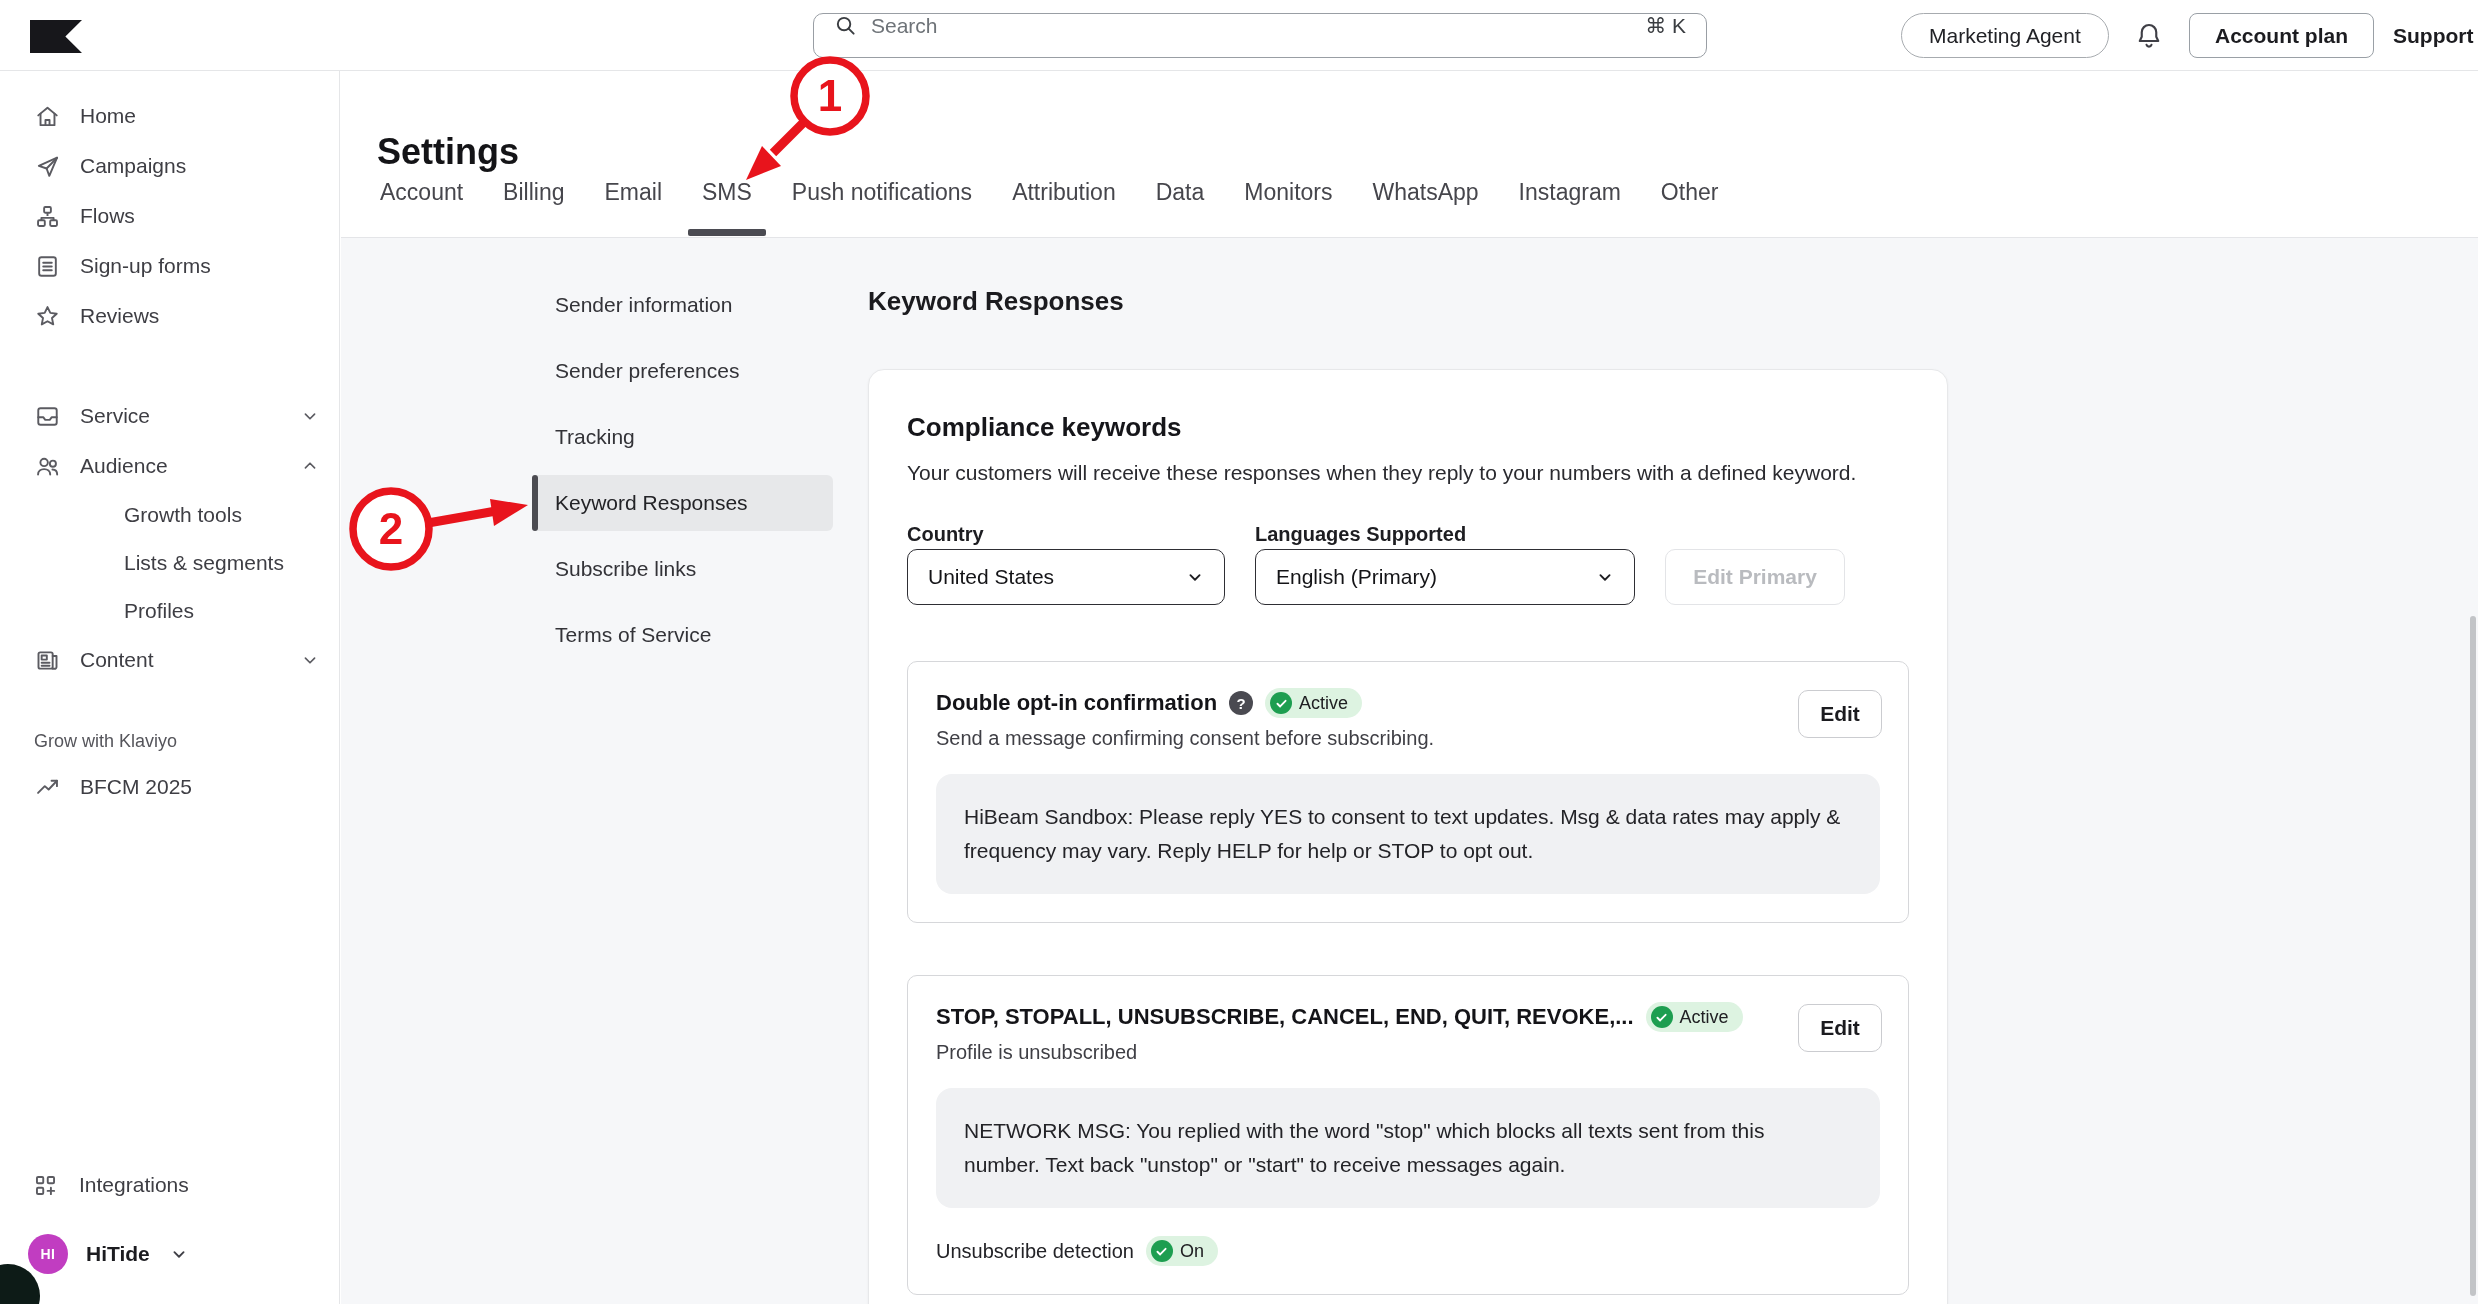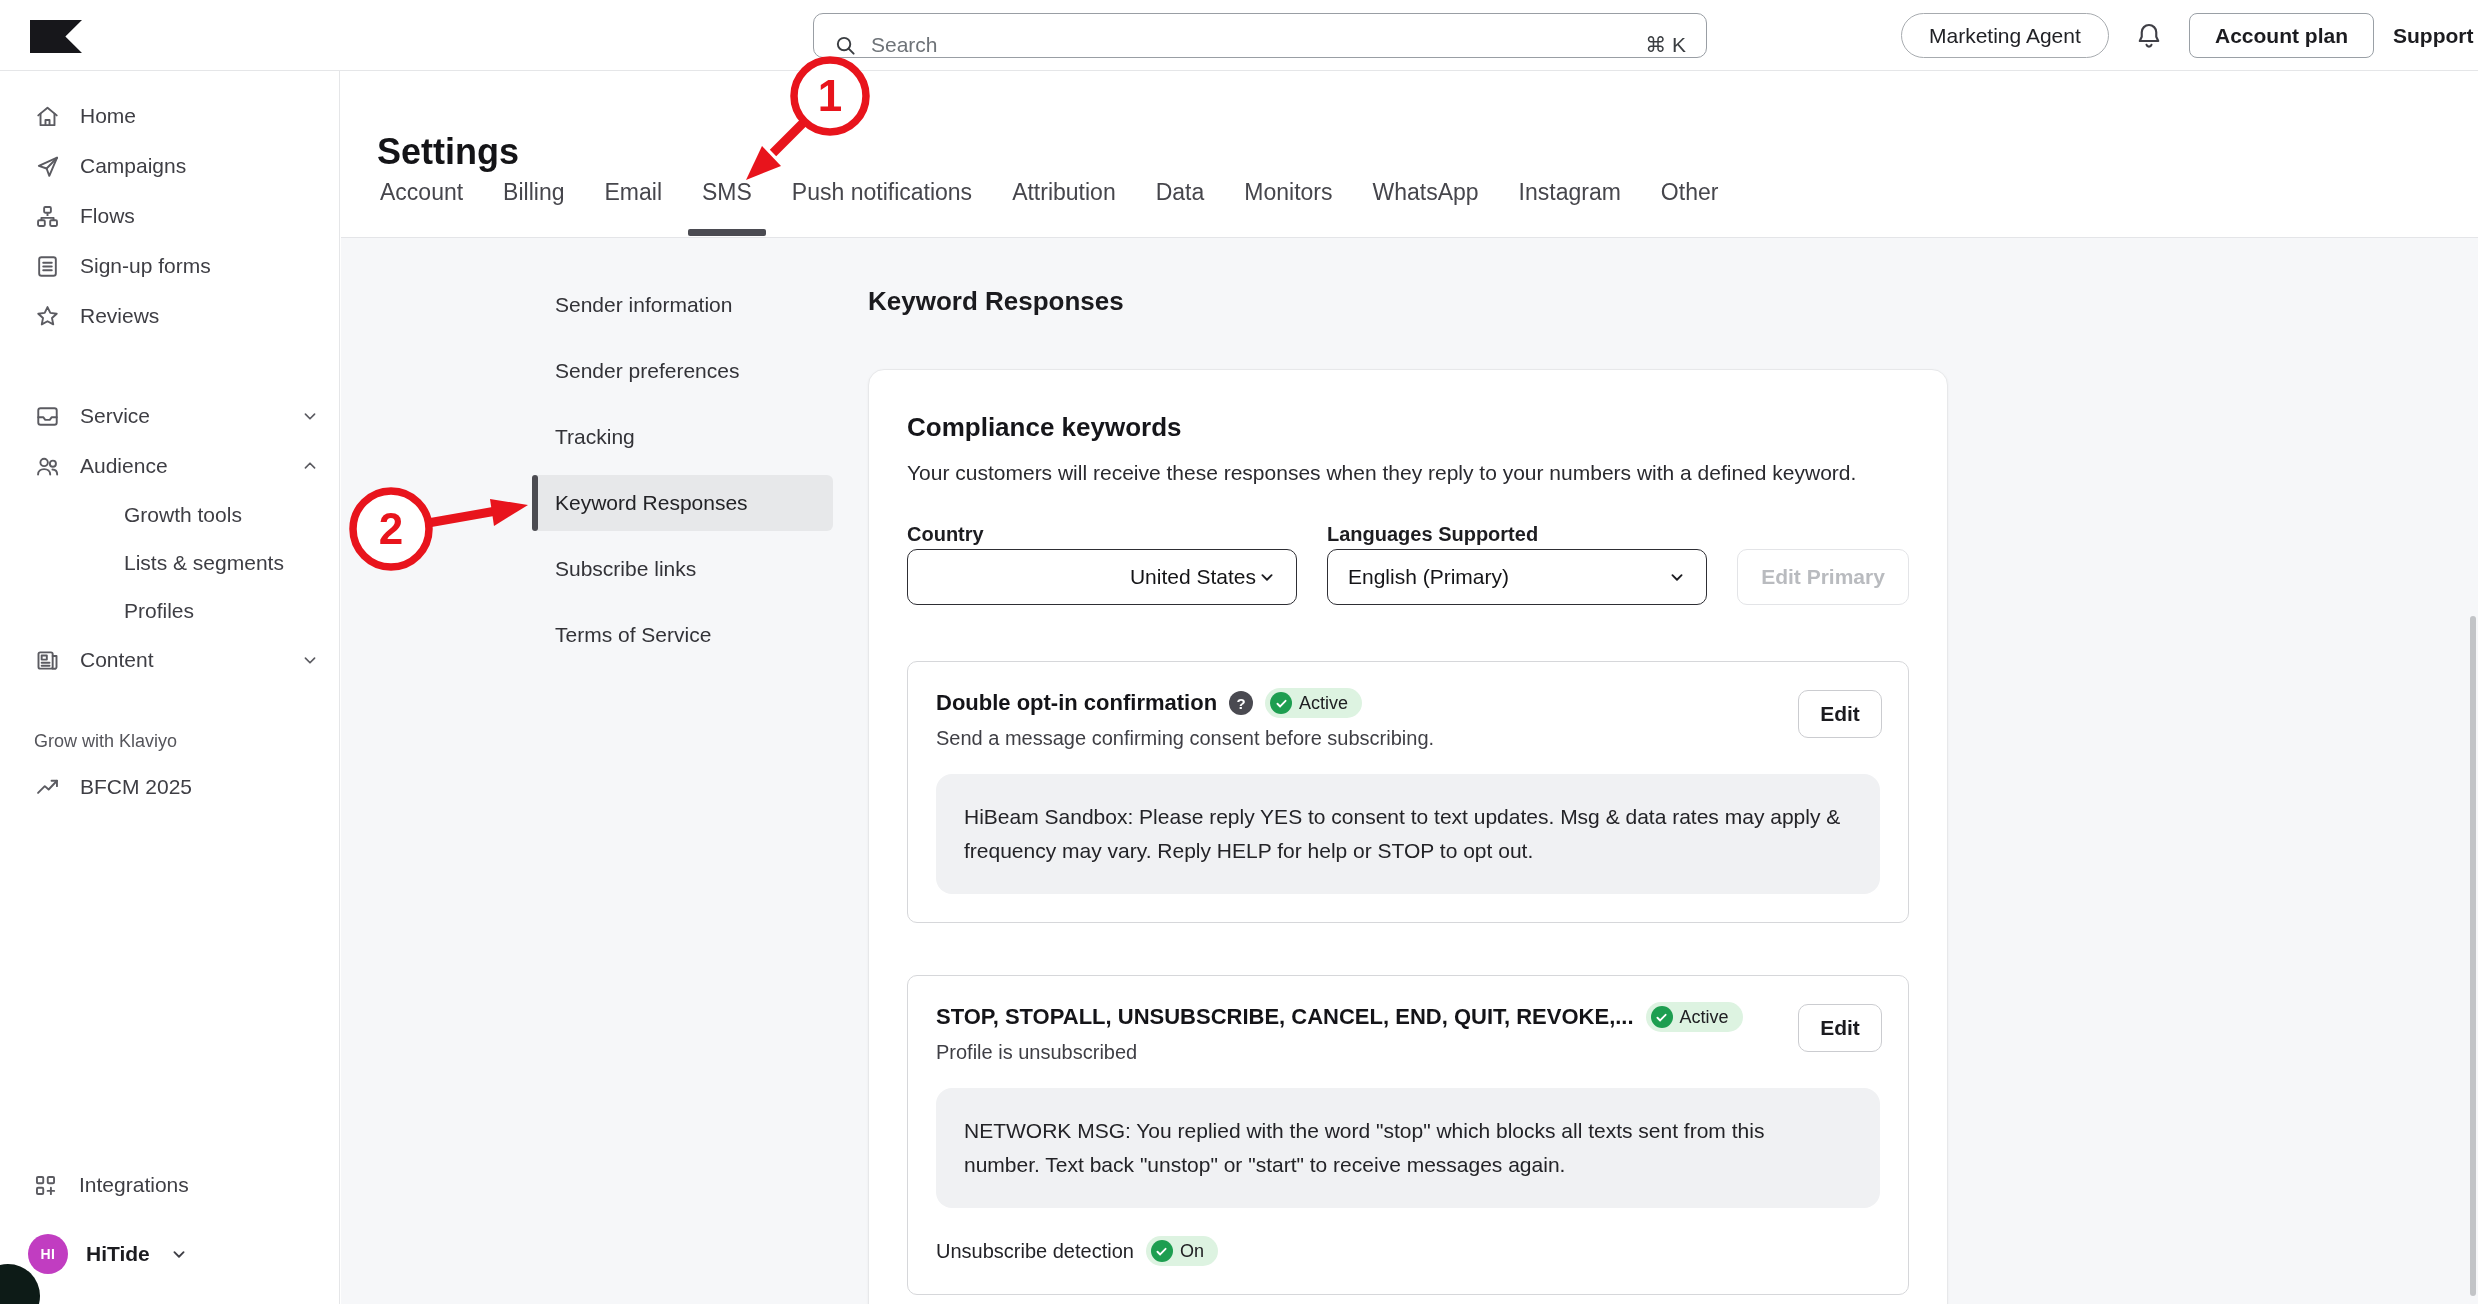--- a/index.html
+++ b/index.html
@@ -9,21 +9,21 @@
     font-family:"Liberation Sans","DejaVu Sans",sans-serif;
     color:#1d1d21; -webkit-font-smoothing:antialiased;
   }
   svg { display:block; }
 
   
   #topbar { position:absolute; left:0; top:0; width:2478px; height:71px; background:#fff; border-bottom:1px solid #e5e6e8; z-index:30; }
   .logo { position:absolute; left:30px; top:20px; width:52px; height:33px; background:#17171b;
           clip-path:polygon(0 0,100% 0,68% 50%,100% 100%,0 100%); }
   .search { position:absolute; left:813px; top:13px; width:894px; height:45px; border:1.5px solid #999ea4;
-            border-radius:10px; display:flex; align-items:flex-end; padding:0 20px; gap:14px; background:#fff; }
+            border-radius:10px; display:flex; align-items:flex-start; padding:0 20px; gap:14px; background:#fff; }
   .search input { border:none; outline:none; flex:1; font-size:21px; color:#3a3d41; font-family:inherit; background:transparent; }
   .search input::placeholder { color:#6e7378; }
   .search .shortcut { font-size:21px; color:#3a3d41; white-space:nowrap; }
   .tb-pill { position:absolute; left:1901px; top:13px; height:45px; padding:0 27px; border:1.5px solid #a7abaf;
              border-radius:23px; display:flex; align-items:center; font-size:21px; color:#212226; background:#fff; cursor:pointer; }
   .tb-bell { position:absolute; left:2131px; top:18px; width:36px; height:36px; display:flex; align-items:center; justify-content:center; cursor:pointer; }
   .tb-plan { position:absolute; left:2189px; top:13px; height:45px; padding:0 25px; border:1.5px solid #9aa0a6;
              border-radius:8px; display:flex; align-items:center; font-size:21px; font-weight:600; color:#1c1c20; background:#fff; cursor:pointer; }
   .tb-support { position:absolute; left:2393px; top:13px; height:45px; display:flex; align-items:center; font-size:21px; font-weight:600; color:#1c1c20; cursor:pointer; }
 
@@ -61,21 +61,21 @@
 
   .panel-h2 { position:absolute; left:527px; top:48px; font-size:26px; font-weight:700; color:#1b1b1f; }
   .card { position:absolute; left:527px; top:131px; width:1080px; height:1010px; background:#fff; border:1px solid #e7e8ea;
           border-radius:16px; box-shadow:0 1px 3px rgba(0,0,0,.05); padding:42px 38px; }
   .card h3 { font-size:26px; font-weight:700; color:#16161a; }
   .card .desc { margin-top:13px; font-size:21px; line-height:33px; color:#2a2a2f; max-width:1010px; }
   .form-row { margin-top:34px; display:flex; gap:30px; align-items:flex-end; }
   .field .flabel { font-size:20px; font-weight:600; color:#1d1d21; margin-bottom:3px; }
   .select { height:56px; border:1.6px solid #2e2e34; border-radius:10px; background:#fff; display:flex; align-items:center;
             justify-content:space-between; padding:0 18px 0 20px; font-size:21px; color:#141417; cursor:pointer; }
-  .select.w1 { width:390px;justify-content:flex-end; } .select.w2 { width:380px; }
+  .select.w1 { width:318px; } .select.w2 { width:380px; }
   .btn-ghost { width:180px; height:56px; border:1.5px solid #e3e4e7; border-radius:10px; background:#fff; color:#b9bbbf;
                font-size:21px; font-weight:600; font-family:inherit; }
   .kcard { position:relative; margin-top:56px; border:1.5px solid #d6d7da; border-radius:10px; padding:26px 28px 28px 28px; background:#fff; }
   .kcard.second { margin-top:52px; }
   .title-row { display:flex; align-items:center; gap:12px; padding-right:130px; }
   .ktitle { font-size:22px; font-weight:700; color:#141418; white-space:nowrap; }
   .help { width:24px; height:24px; border-radius:50%; background:#4a4a51; color:#fff; font-size:15px; font-weight:700;
           display:flex; align-items:center; justify-content:center; flex:none; cursor:pointer; }
   .badge { display:inline-flex; align-items:center; gap:7px; background:#ddf3e1; border-radius:999px; padding:4px 14px 4px 5px;
            font-size:18px; color:#202023; flex:none; }

